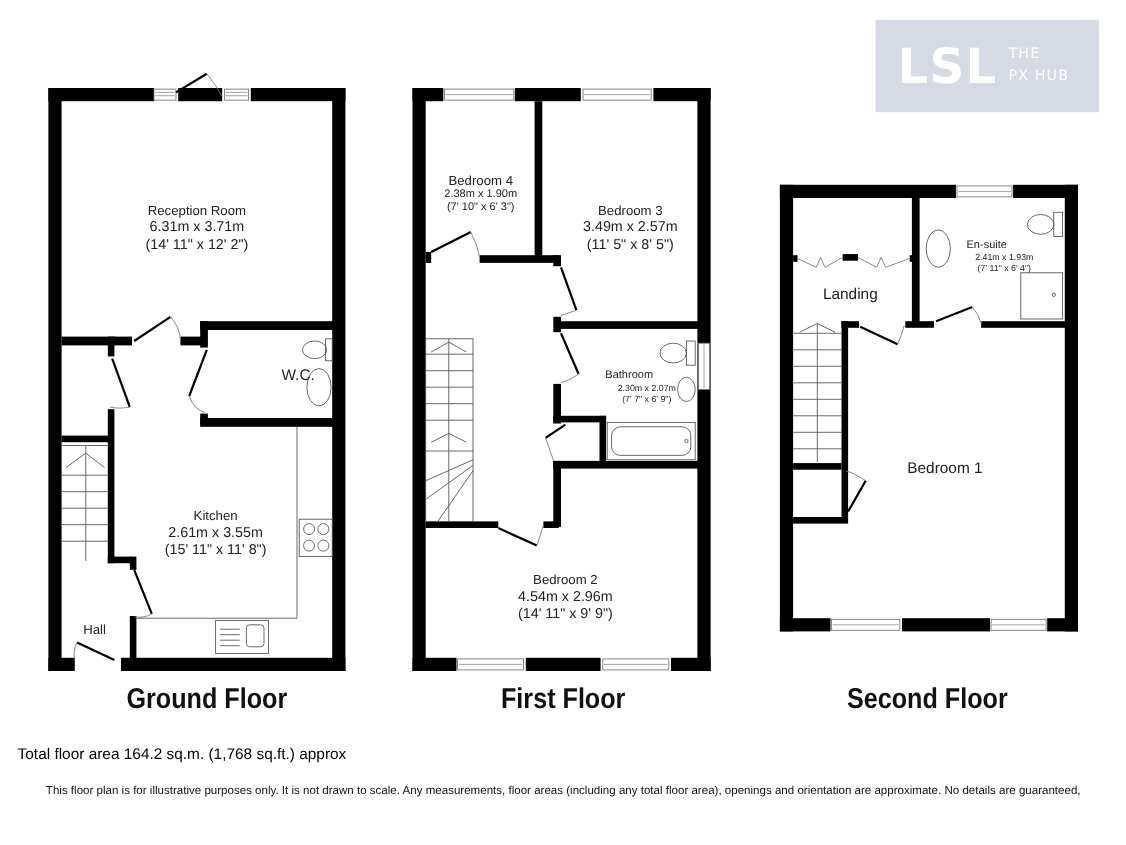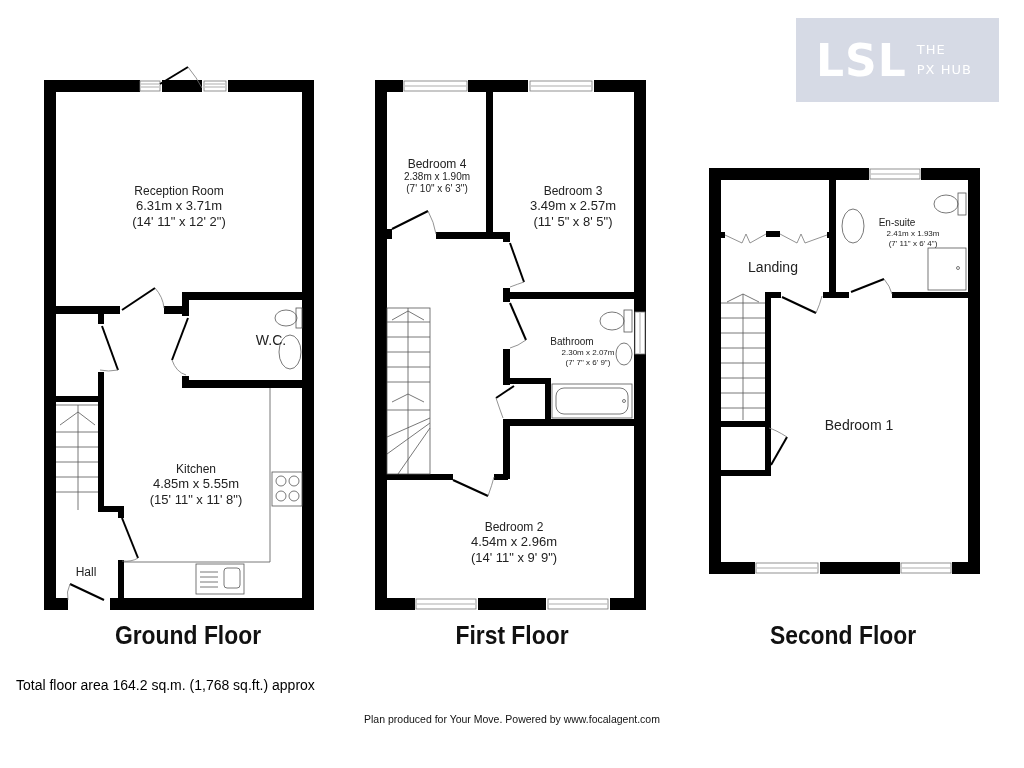--- a/index.html
+++ b/index.html
@@ -280,21 +280,21 @@
 <div class="room-label lg" style="left:179px; top:184px;">
   <span class="name">Reception Room</span>
   <span class="dim">6.31m x 3.71m</span>
   <span class="dim">(14' 11" x 12' 2")</span>
 </div>
 <div class="room-label md" style="left:243px; top:332px;margin-left:28px;">
   <span class="name">W.C.</span>
 </div>
 <div class="room-label lg" style="left:196px; top:462px;">
   <span class="name">Kitchen</span>
-  <span class="dim">4.85m x 5.55m</span>
+  <span class="dim">2.61m x 3.55m</span>
   <span class="dim">(15' 11" x 11' 8")</span>
 </div>
 <div class="room-label sm" style="left:86px; top:565px;">
   <span class="name">Hall</span>
 </div>
 
 <div class="room-label sm" style="left:437px; top:157px;">
   <span class="name">Bedroom 4</span>
   <span class="dim">2.38m x 1.90m</span>
   <span class="dim">(7' 10" x 6' 3")</span>
@@ -327,14 +327,14 @@
   <span class="name">Bedroom 1</span>
 </div>
 
 <div class="floor-title" style="left:188px;">Ground Floor</div>
 <div class="floor-title" style="left:512px;">First Floor</div>
 <div class="floor-title" style="left:843px;">Second Floor</div>
 
 <div class="total-area">Total floor area 164.2 sq.m. (1,768 sq.ft.) approx</div>
 
 <div class="disclaimer">
-  <div>Plan produced for Your Move. Powered by www.focalagent.com</div>
+  <div>This floor plan is for illustrative purposes only. It is not drawn to scale. Any measurements, floor areas (including any total floor area), openings and orientation are approximate. No details are guaranteed,</div>
 </div>
 
 </body></html>

